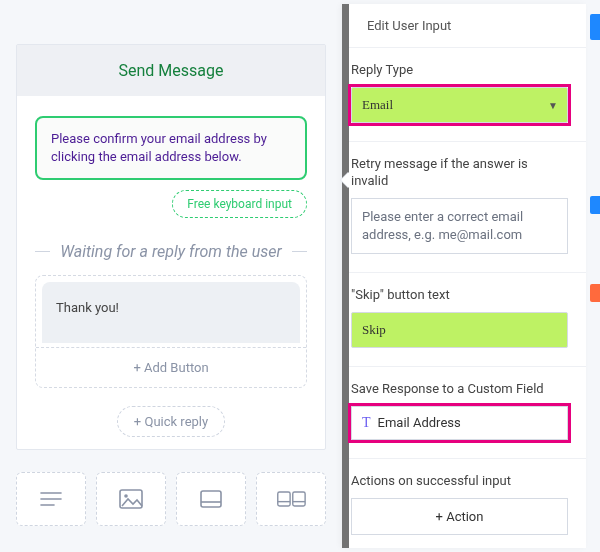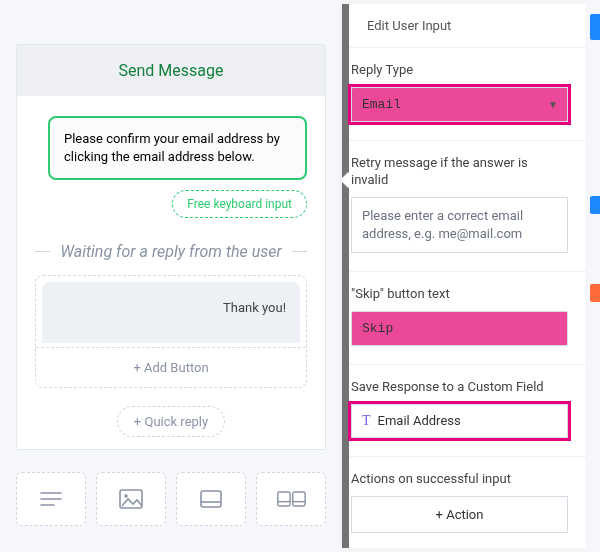--- a/index.html
+++ b/index.html
@@ -44,24 +44,23 @@
     color: #15803d;
   }
   .msg-body {
     padding: 20px 18px 6px 18px;
   }
   .bot-bubble {
     border: 2px solid #2ecc71;
     border-radius: 8px;
     padding: 12px 14px;
     background: #fafbfa;
-    color: #000000;
+    color: #4c1d95;
     font-size: 13px;
     line-height: 1.4;
-    margin-left: 13px;
   }
   .free-input {
     margin-top: 10px;
     float: right;
     clear: both;
   }
   .free-input-chip {
     border: 1px dashed #2ecc71;
     color: #2ecc71;
     background: #fff;
@@ -93,21 +92,20 @@
     border-radius: 8px;
     overflow: hidden;
   }
   .thanks-bubble {
     background: #edf0f4;
     border-radius: 8px 8px 0 0;
     padding: 18px 14px 28px 14px;
     margin: 6px 6px 0 6px;
     color: #444;
     font-size: 13px;
-    text-align: right;
   }
   .add-button {
     text-align: center;
     color: #8a93a6;
     font-size: 13px;
     padding: 12px 0;
     border-top: 1px dashed #d5dae3;
     margin-top: 4px;
   }
   .quick-reply-row {
@@ -177,26 +175,26 @@
   }
   .section-label {
     font-size: 13px;
     color: #444;
     margin-bottom: 8px;
     line-height: 1.3;
   }
   .input, .select {
     width: 100%;
     border: 1px solid #d5dae3;
-    background: #ec4899;
+    background: #bef264;
     padding: 9px 10px;
     font-size: 13px;
     color: #333;
     border-radius: 2px;
-    font-family: Liberation Mono, monospace;
+    font-family: Liberation Serif, serif;
   }
   .select-wrap {
     position: relative;
   }
   .select-wrap .caret {
     position: absolute;
     right: 10px;
     top: 50%;
     transform: translateY(-50%);
     color: #555;

